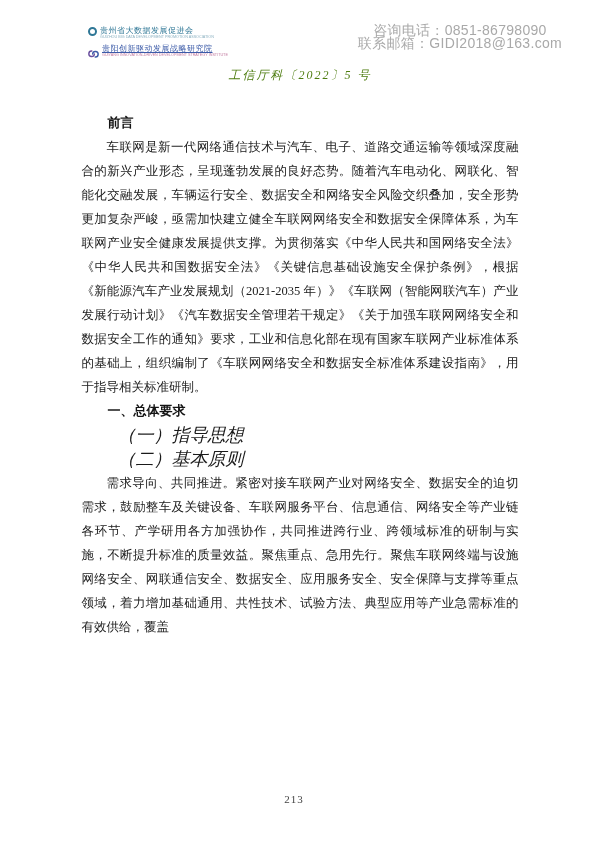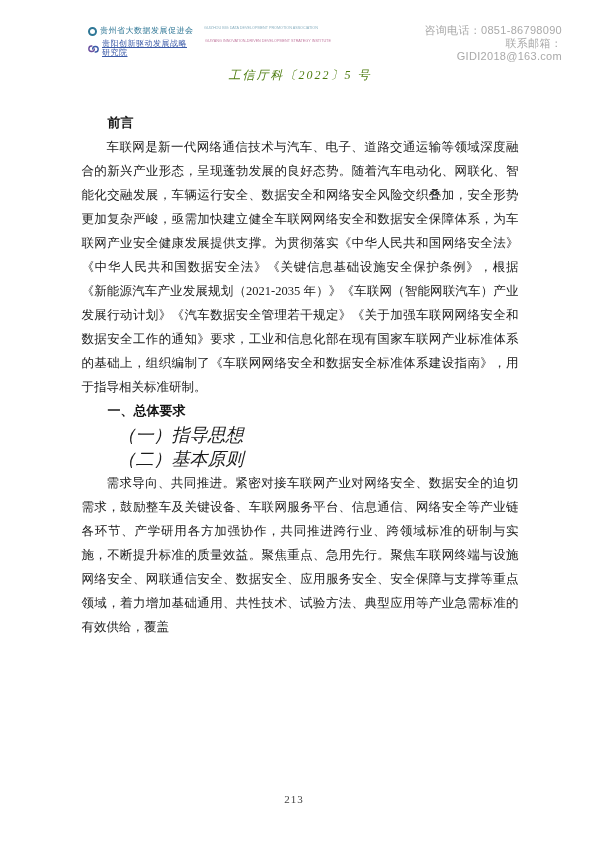--- a/index.html
+++ b/index.html
@@ -21,38 +21,38 @@
     padding: 26px 38px 0 88px;
     height: 34px;
   }
   .logos { display: flex; flex-direction: column; gap: 3px; }
   .logo-row { display: flex; align-items: flex-start; gap: 3px; }
   .logo-icon-ring {
     width: 9px; height: 9px; margin-top: 1px;
     border: 2px solid #2f7796; border-radius: 50%;
     box-sizing: border-box; display: inline-block;
   }
-  .logo-texts { display: flex; flex-direction: row; gap: 10px; }
+  .logo-texts { display: flex; flex-direction: column; }
   .logo-cn {
     font-family: "Liberation Sans", "DejaVu Sans", sans-serif;
     font-size: 8px; line-height: 9px; letter-spacing: 0.5px;
   }
   .logo-cn.t1 { color: #2f7796; }
   .logo-cn.t2 { color: #3c5ba8; text-decoration: underline; }
   .logo-en {
     font-family: "Liberation Sans", "DejaVu Sans", sans-serif;
     font-size: 6px; line-height: 6px; white-space: nowrap;
     transform: scale(0.62); transform-origin: left top;
   }
   .logo-en.e1 { color: #8ab0c0; }
   .logo-en.e2 { color: #c27ba0; }
   .contact {
     font-family: "Liberation Sans", "DejaVu Sans", sans-serif;
-    font-size: 11px; line-height: 13px; color: #a9a9a9;
-    letter-spacing: 0.3px; text-align: right; margin-top: -2px;
+    font-size: 14px; line-height: 13px; color: #a9a9a9;
+    letter-spacing: 0.3px; text-align: center; margin-top: -2px;
   }
   
   .title {
     margin: 23px 0 0 0;
     text-align: center;
     font-size: 17px; line-height: 22px;
     font-weight: bold; color: #111111;
     letter-spacing: 0.5px;
   }
   .subtitle {

